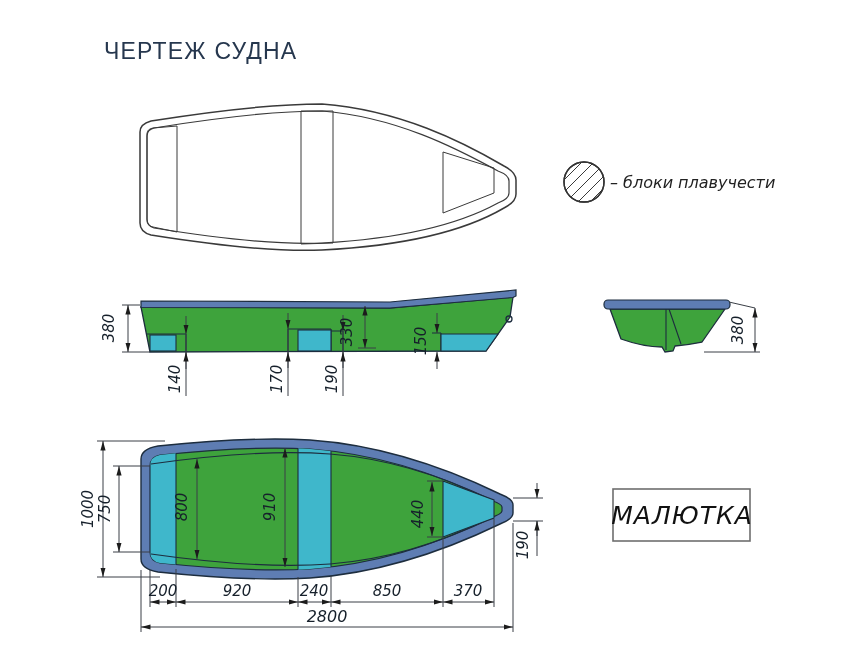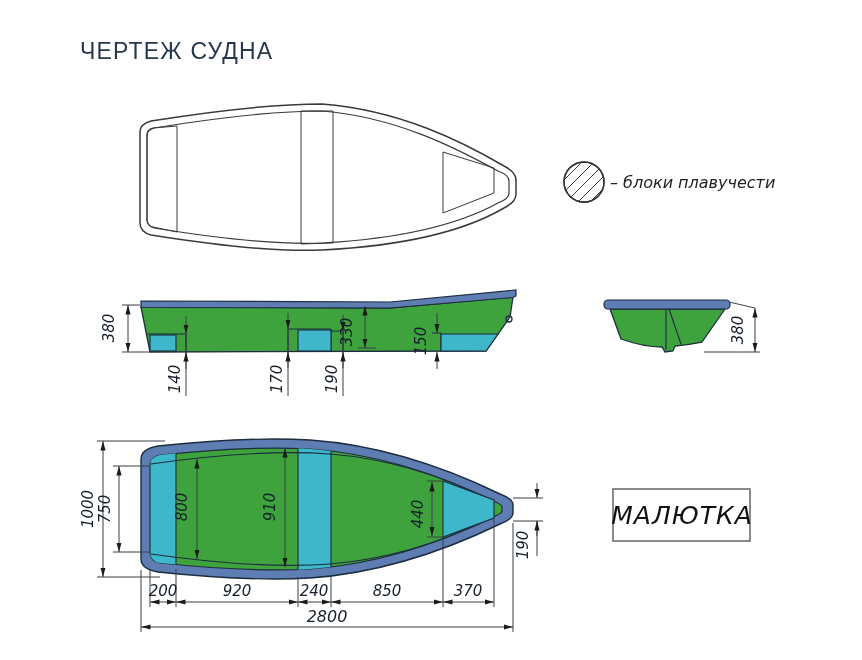--- a/index.html
+++ b/index.html
@@ -1,18 +1,18 @@
 <!DOCTYPE html>
 <html><head>
 <meta charset="utf-8">
 <style>
   html,body{margin:0;padding:0;background:#ffffff;}
   .page{position:relative;width:862px;height:660px;background:#fff;overflow:hidden;
         font-family:"Liberation Sans",sans-serif;}
-  .title{position:absolute;left:80px;top:38px;font-size:23px;letter-spacing:1.2px;
+  .title{position:absolute;left:104px;top:38px;font-size:23px;letter-spacing:1.2px;
          color:#26374E;font-weight:500;}
   svg{position:absolute;left:0;top:0;}
   .dim{font-family:"DejaVu Sans",sans-serif;font-style:italic;font-size:15px;fill:#16202B;}
   .dim-lg{font-family:"DejaVu Sans",sans-serif;font-style:italic;font-size:16px;fill:#16202B;}
   .legend-text{font-family:"DejaVu Sans",sans-serif;font-style:italic;font-size:16px;fill:#222;}
   .model-text{font-family:"DejaVu Sans",sans-serif;font-style:italic;font-size:25px;fill:#111;letter-spacing:1px;}
   .thin{stroke:#3a3f46;stroke-width:1;fill:none;}
   .draw{stroke:#3a3a3a;fill:none;}
   .col{stroke:#1D2D3E;}
 </style>

